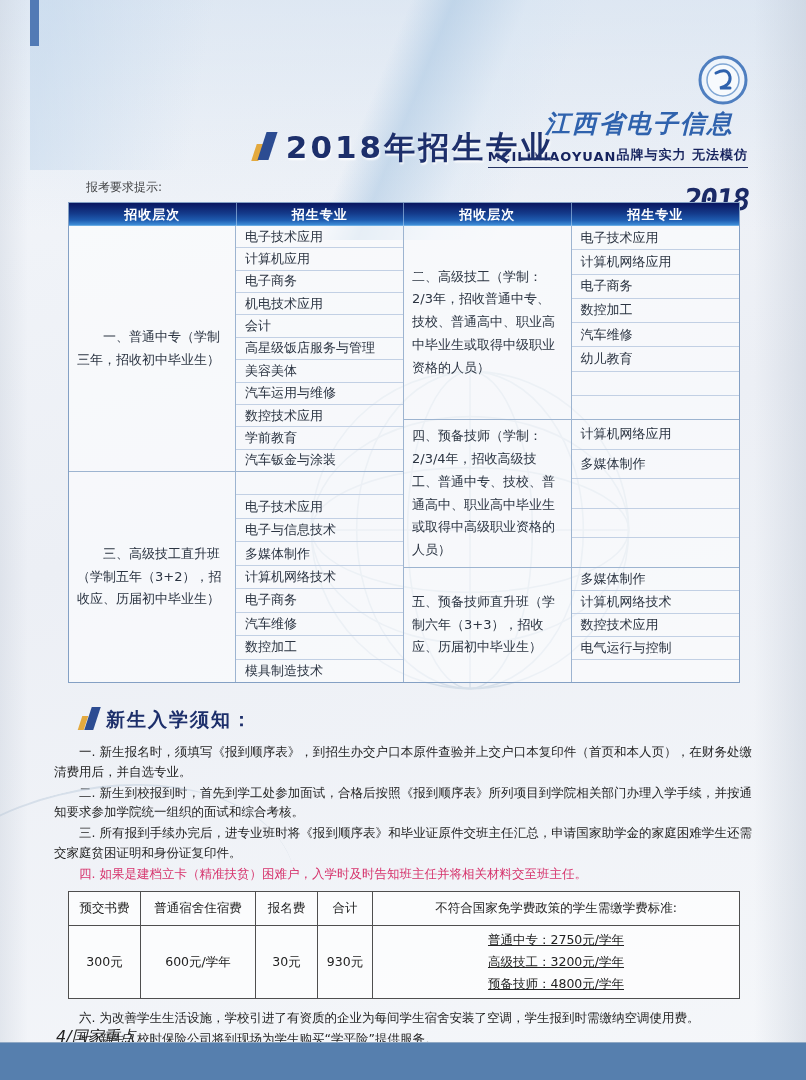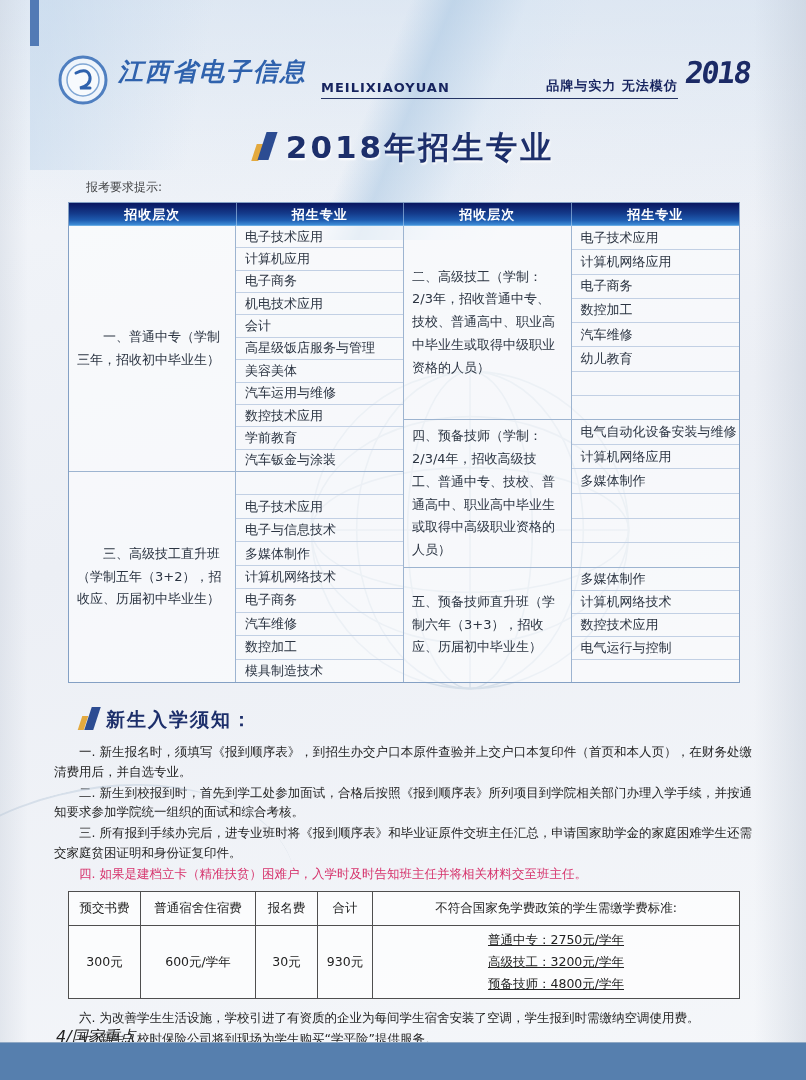--- a/index.html
+++ b/index.html
@@ -20,21 +20,21 @@
   .right-shade{position:absolute;top:0;right:0;bottom:38px;width:52px;
     background:linear-gradient(90deg,transparent,rgba(186,196,210,.4));}
   .left-shade{position:absolute;top:0;left:0;bottom:38px;width:28px;
     background:linear-gradient(270deg,transparent,rgba(196,204,216,.35));}
   .blue-strip{position:absolute;top:0;left:30px;width:9px;height:46px;background:#3c68aa;opacity:.85;}
   .globe{position:absolute;left:300px;top:360px;opacity:.4;}
   .swoosh{position:absolute;left:-120px;bottom:30px;width:420px;height:260px;
     border-top:2px solid rgba(170,190,210,.35);border-radius:50%;transform:rotate(-14deg);}
 
   
-  .hdr{position:relative;margin:55px 58px 0 58px;height:58px;display:flex;}
+  .hdr{position:relative;margin:55px 58px 0 58px;height:58px;display:flex;align-items:flex-end;flex-direction:column;}
   .logo{flex:0 0 auto;margin-bottom:2px;}
   .school-name{font-family:"DejaVu Serif",serif;font-style:italic;font-weight:bold;
     font-size:25px;color:#2f62ad;letter-spacing:2px;margin:0 14px 6px 10px;white-space:nowrap;}
   .hline{flex:1 1 auto;display:flex;align-items:flex-end;border-bottom:1px solid #253464;
     margin-bottom:14px;min-width:0;}
   .pinyin{font-size:13px;font-weight:bold;color:#16235e;letter-spacing:1px;padding-bottom:3px;}
   .hspacer{flex:1 1 auto;}
   .tagline{font-size:13px;font-weight:bold;color:#16235e;letter-spacing:1px;
     padding-bottom:3px;white-space:nowrap;}
   .year{font-family:"DejaVu Sans Mono",monospace;font-weight:bold;font-size:30px;color:#1b2a66;
@@ -211,21 +211,20 @@
               <div class="cell"></div>
               <div class="cell"></div>
             </div>
         </div>
         <div class="group g4">
           <div class="level">
               <div class="ltxt">四、预备技师（学制：2/3/4年，招收高级技工、普通中专、技校、普通高中、职业高中毕业生或取得中高级职业资格的人员）</div>
             </div>
           <div class="majors">
 
-          <div class="cell">电气自动化设备安装与维修</div>
               <div class="cell">计算机网络应用</div>
               <div class="cell">多媒体制作</div>
               <div class="cell"></div>
               <div class="cell"></div>
               <div class="cell"></div>
             </div>
         </div>
         <div class="group g5">
           <div class="level">
               <div class="ltxt">五、预备技师直升班（学制六年（3+3），招收应、历届初中毕业生）</div>

